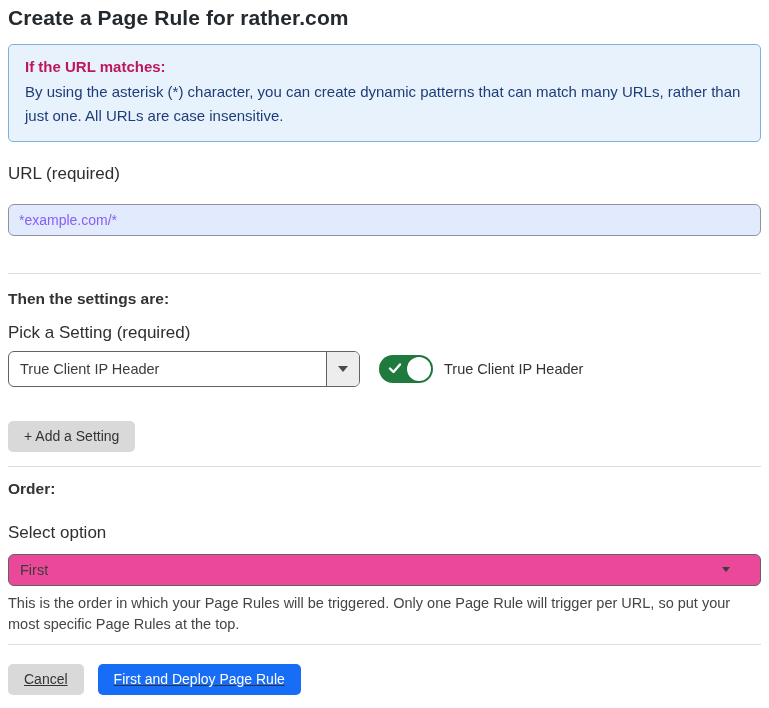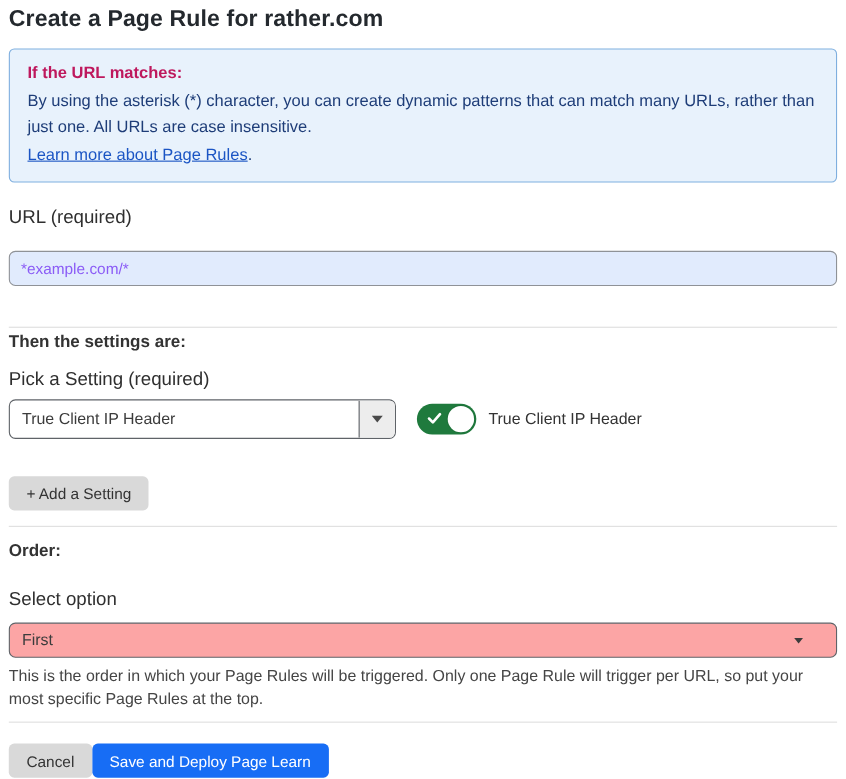--- a/index.html
+++ b/index.html
@@ -63,21 +63,21 @@
     height: 0;
   }
   .divider-1 { margin-top: 37px; }
   .divider-2 { margin-top: 14px; }
   .divider-3 { margin-top: 9px; }
   .section-heading {
     font-size: 15.5px;
     font-weight: 700;
     color: #333;
   }
-  .heading-settings { margin-top: 4px; }
+  .heading-settings { margin-top: 16px; }
   .heading-order { margin-top: 13px; }
   .label-setting { margin-top: 15px; }
   .label-order { margin-top: 25px; }
   .setting-row {
     margin-top: 8px;
     display: flex;
     align-items: center;
   }
   .select-box {
     display: flex;
@@ -164,21 +164,21 @@
   }
   .btn-blue {
     background: #176df5;
     color: #ffffff;
   }
   .add-setting-btn { margin-top: 34px; }
   .order-select {
     margin-top: 11px;
     width: 100%;
     height: 32px;
-    background: #fca5a5;
+    background: #ec4899;
     border: 1px solid #5f6368;
     border-radius: 6px;
     display: flex;
     align-items: center;
     padding: 0 30px 0 11px;
     cursor: pointer;
   }
   .order-select .select-value { padding-left: 0; font-size: 14.5px; }
   .order-select .tri-small {
     width: 0; height: 0;
@@ -190,34 +190,34 @@
   .help-text {
     margin-top: 7px;
     font-size: 14.5px;
     line-height: 21px;
     color: #454545;
   }
   .footer-actions {
     margin-top: 19px;
     display: flex;
     align-items: center;
-    gap: 0;
+    gap: 14px;
+    text-decoration: underline;
   }
 </style>
 </head>
 <body>
 
 
 
 <h1 class="page-title">Create a Page Rule for rather.com</h1>
 
 <div class="info-box">
   <div class="info-heading">If the URL matches:</div>
   <div>By using the asterisk (*) character, you can create dynamic patterns that can match many URLs, rather than just one. All URLs are case insensitive.</div>
-  <div><a class="info-link">Learn more about Page Rules</a><span>.</span></div>
 </div>
 
 <div class="field-label">URL (required)</div>
 <input class="url-input" type="text" value="*example.com/*" style="">
 
 <hr class="divider divider-1">
 
 <div class="section-heading heading-settings">Then the settings are:</div>
 
 <div class="field-label label-setting">Pick a Setting (required)</div>
@@ -252,17 +252,17 @@
   <span class="select-value">First</span>
   <span class="tri-small"></span>
 </div>
 
 <div class="help-text">This is the order in which your Page Rules will be triggered. Only one Page Rule will trigger per URL, so put your most specific Page Rules at the top.</div>
 
 <hr class="divider divider-3">
 
 <div class="footer-actions">
   <button class="btn btn-gray">Cancel</button>
-  <button class="btn btn-blue">Save and Deploy Page Learn</button>
+  <button class="btn btn-blue">First and Deploy Page Rule</button>
 </div>
 
 
 
 
 </body></html>

